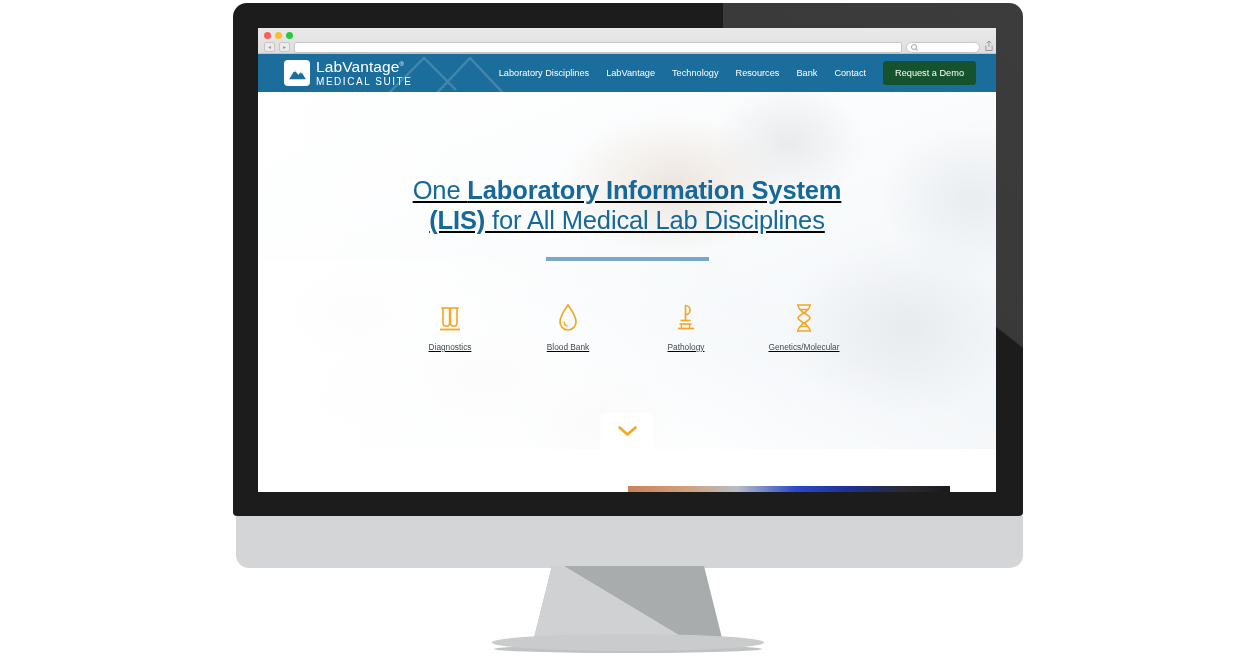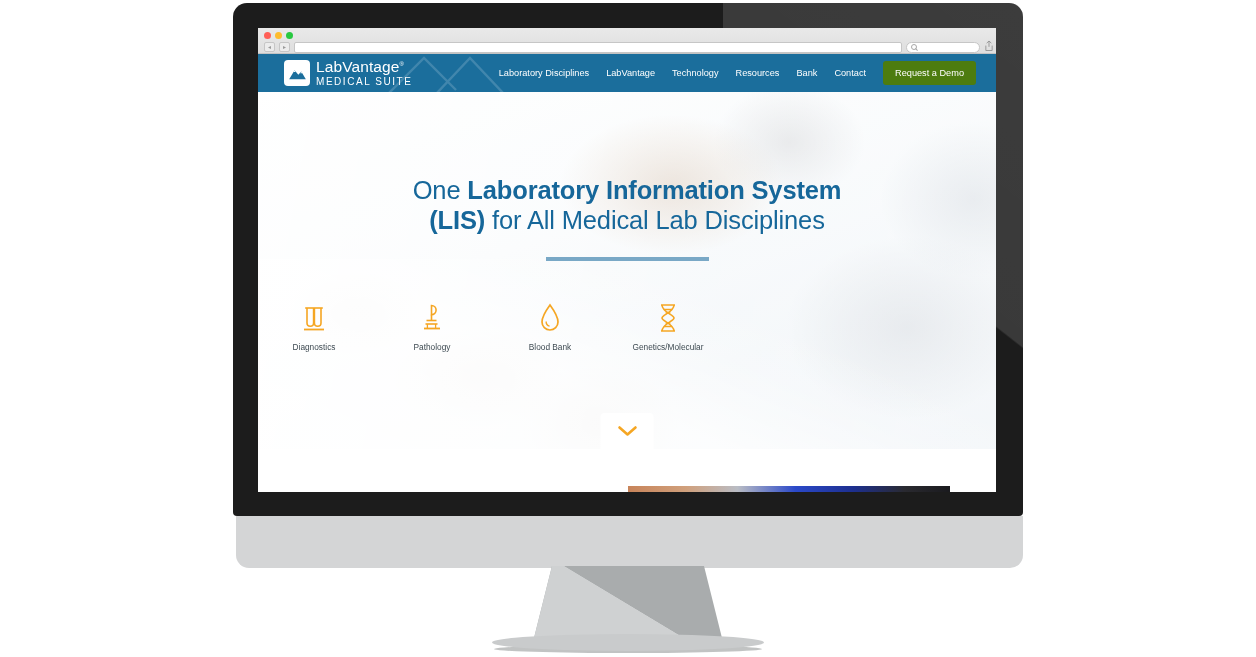--- a/index.html
+++ b/index.html
@@ -249,39 +249,40 @@
     padding-right: 20px;
   }
   .nav-link {
     font-size: 9.2px;
     color: #ffffff;
     white-space: nowrap;
     cursor: pointer;
     text-align: center;
   }
   .cta {
-    background: #4d7c0f;
+    background: #14532d;
     color: #ffffff;
     font-size: 9.2px;
     padding: 7px 12px;
     border-radius: 3px;
     white-space: nowrap;
     cursor: pointer;
     border: none;
     font-family: inherit;
     text-align: center;
   }
 
   
   .hero {
     position: relative;
     width: 100%;
     height: 357px;
     overflow: hidden;
     background: #f9a8d4;
+    text-decoration: underline;
   }
   .hero-photo {
     position: absolute;
     inset: 0;
     background:
       radial-gradient(ellipse 150px 95px at 56% 26%, rgba(198,168,140,0.50) 0%, rgba(210,185,160,0.22) 48%, rgba(255,255,255,0) 74%),
       radial-gradient(ellipse 105px 80px at 72% 14%, rgba(150,150,155,0.30) 0%, rgba(255,255,255,0) 72%),
       radial-gradient(ellipse 120px 70px at 30% 80%, rgba(208,196,186,0.45) 0%, rgba(255,255,255,0) 72%),
       radial-gradient(ellipse 90px 55px at 13% 62%, rgba(196,186,180,0.38) 0%, rgba(255,255,255,0) 75%),
       radial-gradient(ellipse 110px 80px at 46% 93%, rgba(200,190,182,0.42) 0%, rgba(255,255,255,0) 74%),
@@ -321,21 +322,21 @@
     background: #79a8c6;
     margin: 22px auto 0;
   }
 
   
   .disciplines {
     position: relative;
     z-index: 3;
     margin-top: 40px;
     display: flex;
-    justify-content: flex-start;
+    justify-content: center;
     gap: 6px;
   }
   .disc {
     width: 112px;
     display: flex;
     flex-direction: column;
     align-items: center;
     cursor: pointer;
   }
   .disc-icon {
@@ -468,44 +469,44 @@
                 <path d="M3.2 3 L20.8 3" stroke="currentColor" stroke-width="1.6" fill="none"></path>
                 <path d="M2 24.5 L22 24.5" stroke="currentColor" stroke-width="1.8" fill="none"></path>
               </svg>
             </div>
             <div class="disc-label">Diagnostics</div>
           </div>
 
 
           <div class="disc">
             <div class="disc-icon">
+              <svg width="22" height="30" viewBox="0 0 22 30">
+                <path d="M11 2 C11 2 3 13 3 19 a8 8 0 0 0 16 0 C19 13 11 2 11 2 Z" fill="none" stroke="currentColor" stroke-width="1.7"></path>
+                <path d="M7.2 18.5 a4 4 0 0 0 3.4 4.6" fill="none" stroke="currentColor" stroke-width="1.4"></path>
+              </svg>
+            </div>
+            <div class="disc-label">Blood Bank</div>
+          </div>
+
+          <div class="disc">
+            <div class="disc-icon">
               <svg width="26" height="30" viewBox="0 0 26 30">
                 <path d="M12.5 2.5 a4.6 4.6 0 0 1 0 9.2 Z" fill="none" stroke="currentColor" stroke-width="1.6"></path>
                 <path d="M12.5 11.7 L12.5 17.5" stroke="currentColor" stroke-width="1.6" fill="none"></path>
                 <path d="M7.5 17.5 L17.5 17.5" stroke="currentColor" stroke-width="1.6" fill="none"></path>
                 <path d="M6.5 21 L18.5 21" stroke="currentColor" stroke-width="1.6" fill="none"></path>
                 <path d="M5 25.5 L21 25.5" stroke="currentColor" stroke-width="1.8" fill="none"></path>
                 <path d="M8.4 21 L8.4 25.5 M16.6 21 L16.6 25.5" stroke="currentColor" stroke-width="1.3" fill="none"></path>
               </svg>
             </div>
             <div class="disc-label">Pathology</div>
           </div>
 
           <div class="disc">
             <div class="disc-icon">
-              <svg width="22" height="30" viewBox="0 0 22 30">
-                <path d="M11 2 C11 2 3 13 3 19 a8 8 0 0 0 16 0 C19 13 11 2 11 2 Z" fill="none" stroke="currentColor" stroke-width="1.7"></path>
-                <path d="M7.2 18.5 a4 4 0 0 0 3.4 4.6" fill="none" stroke="currentColor" stroke-width="1.4"></path>
-              </svg>
-            </div>
-            <div class="disc-label">Blood Bank</div>
-          </div>
-
-          <div class="disc">
-            <div class="disc-icon">
               <svg width="24" height="30" viewBox="0 0 24 30">
                 <path d="M5 2 L19 2 M5 28 L19 28" stroke="currentColor" stroke-width="1.7" fill="none"></path>
                 <path d="M6 2 C6 9 18 12 18 15 C18 18 6 21 6 28" fill="none" stroke="currentColor" stroke-width="1.6"></path>
                 <path d="M18 2 C18 9 6 12 6 15 C6 18 18 21 18 28" fill="none" stroke="currentColor" stroke-width="1.6"></path>
                 <path d="M8 6.5 L16 6.5 M9.6 9.8 L14.4 9.8 M9.6 20.2 L14.4 20.2 M8 23.5 L16 23.5" stroke="currentColor" stroke-width="1.3" fill="none"></path>
               </svg>
             </div>
             <div class="disc-label">Genetics/Molecular</div>
           </div>
 

